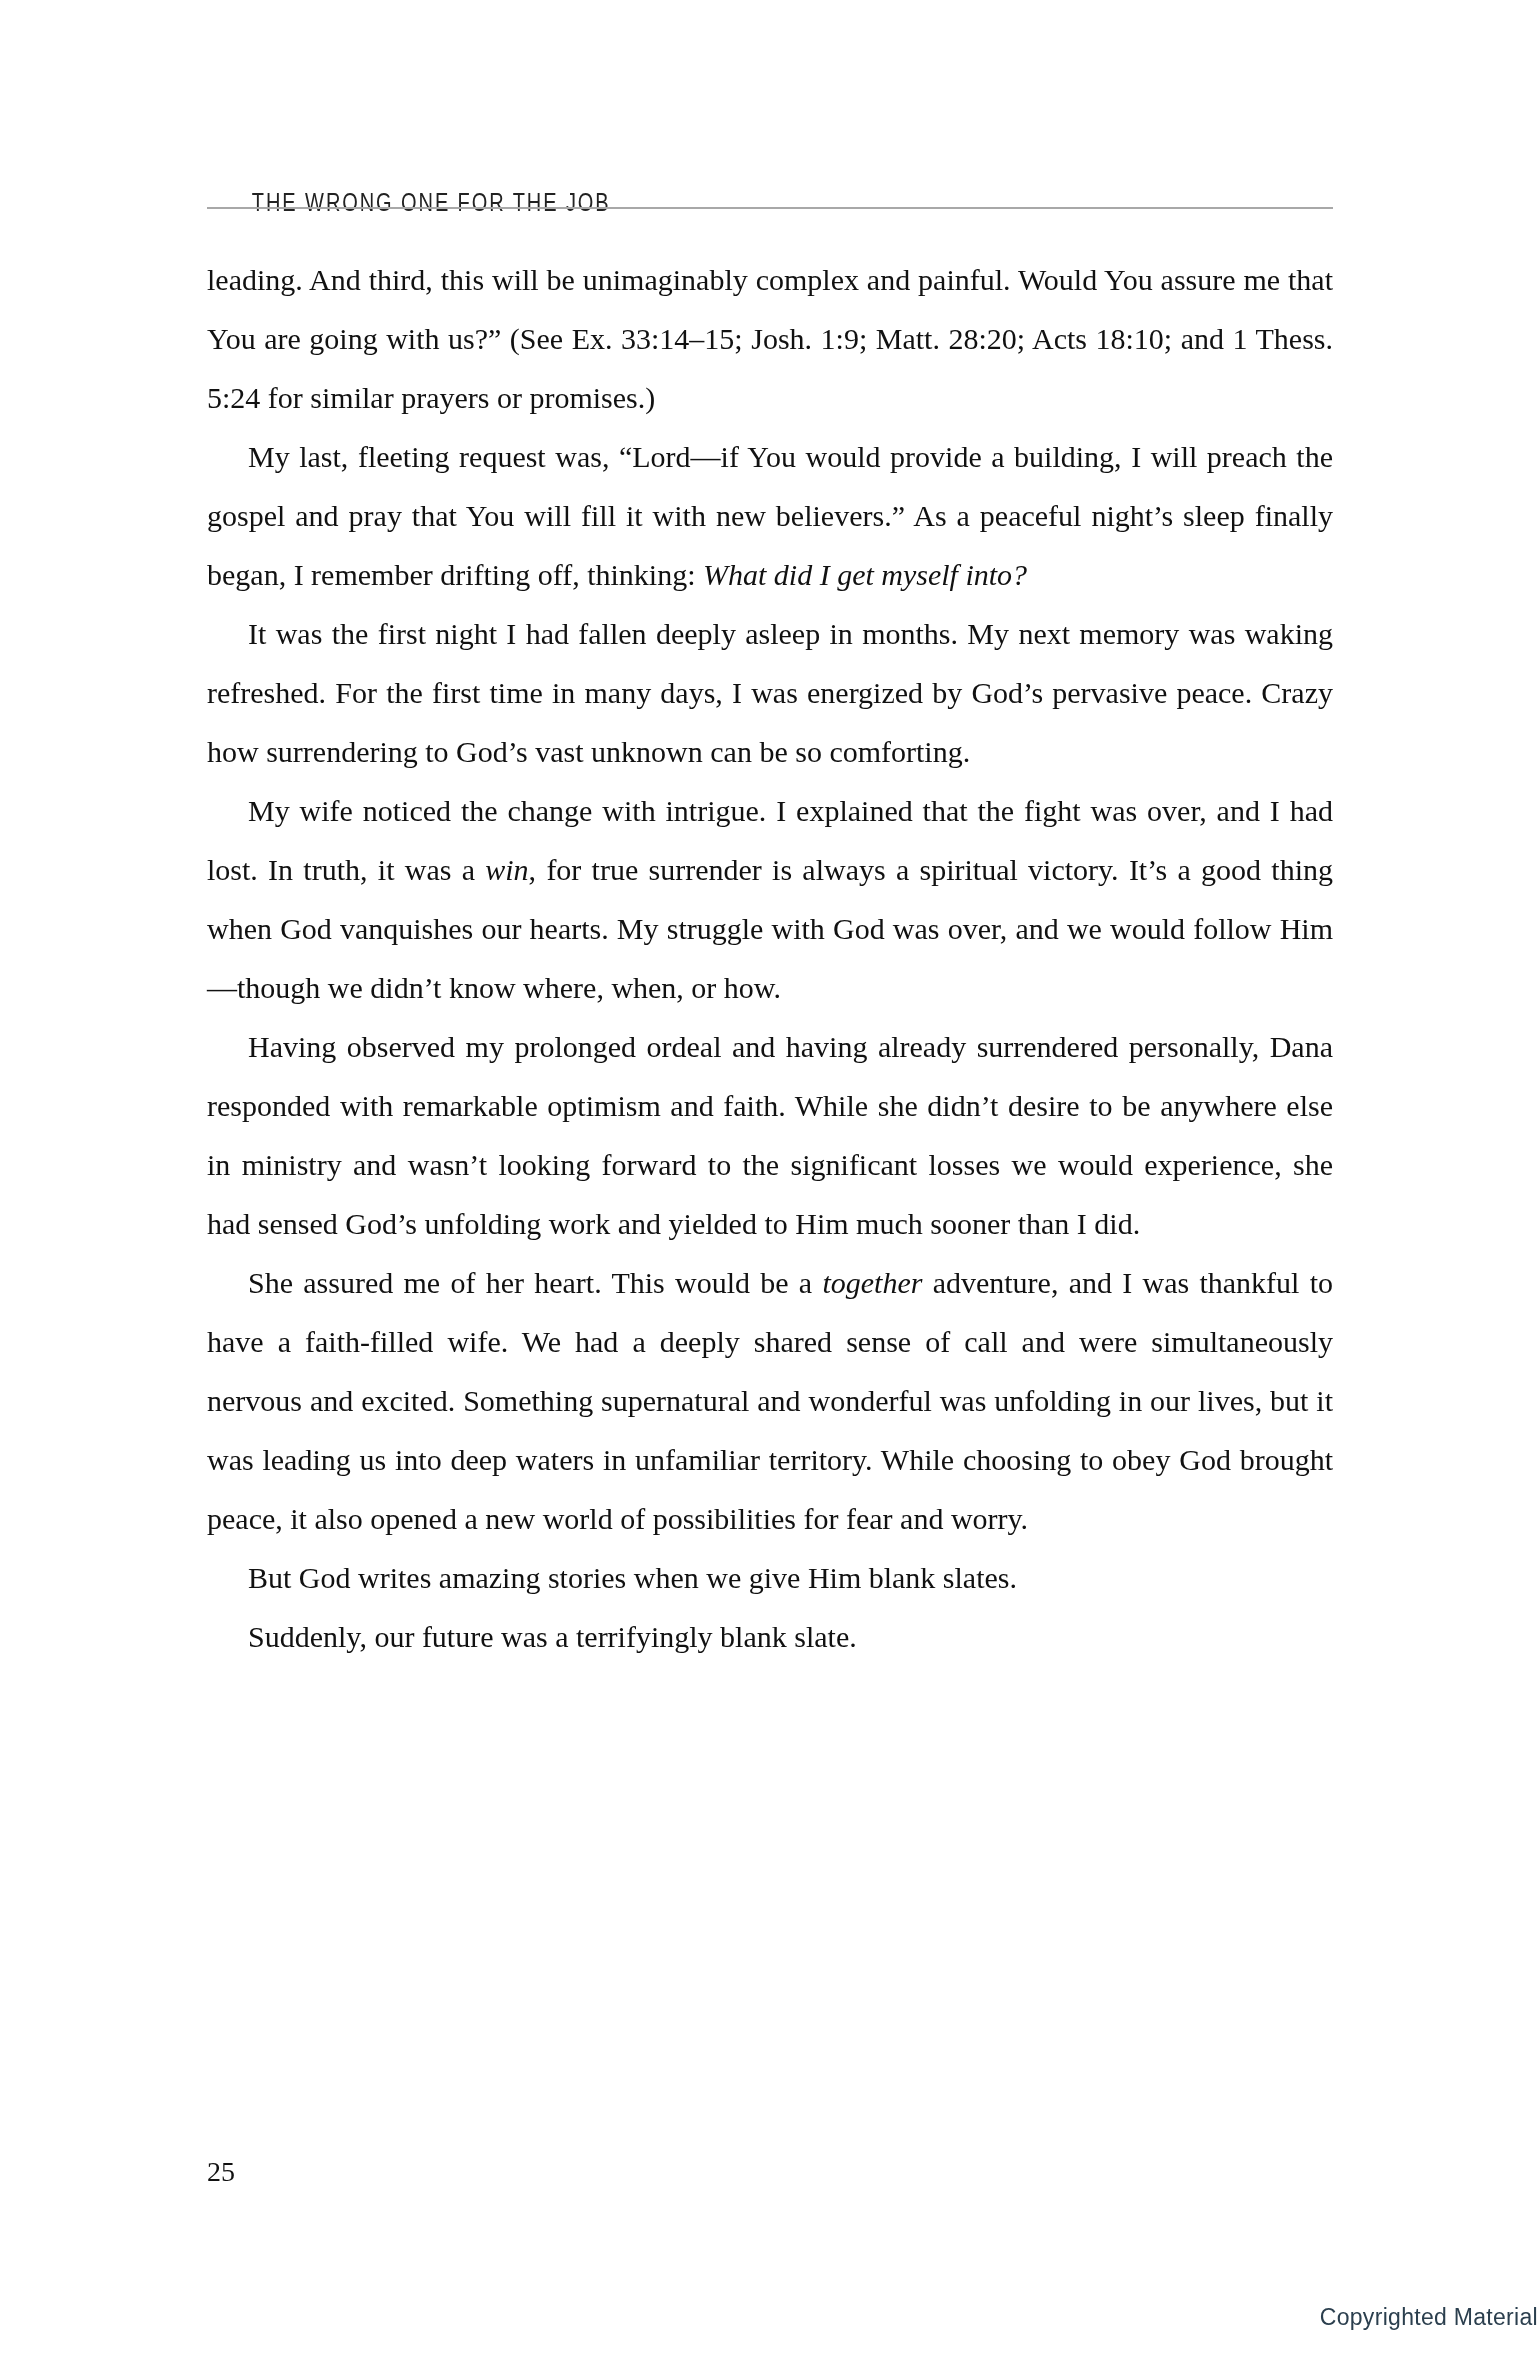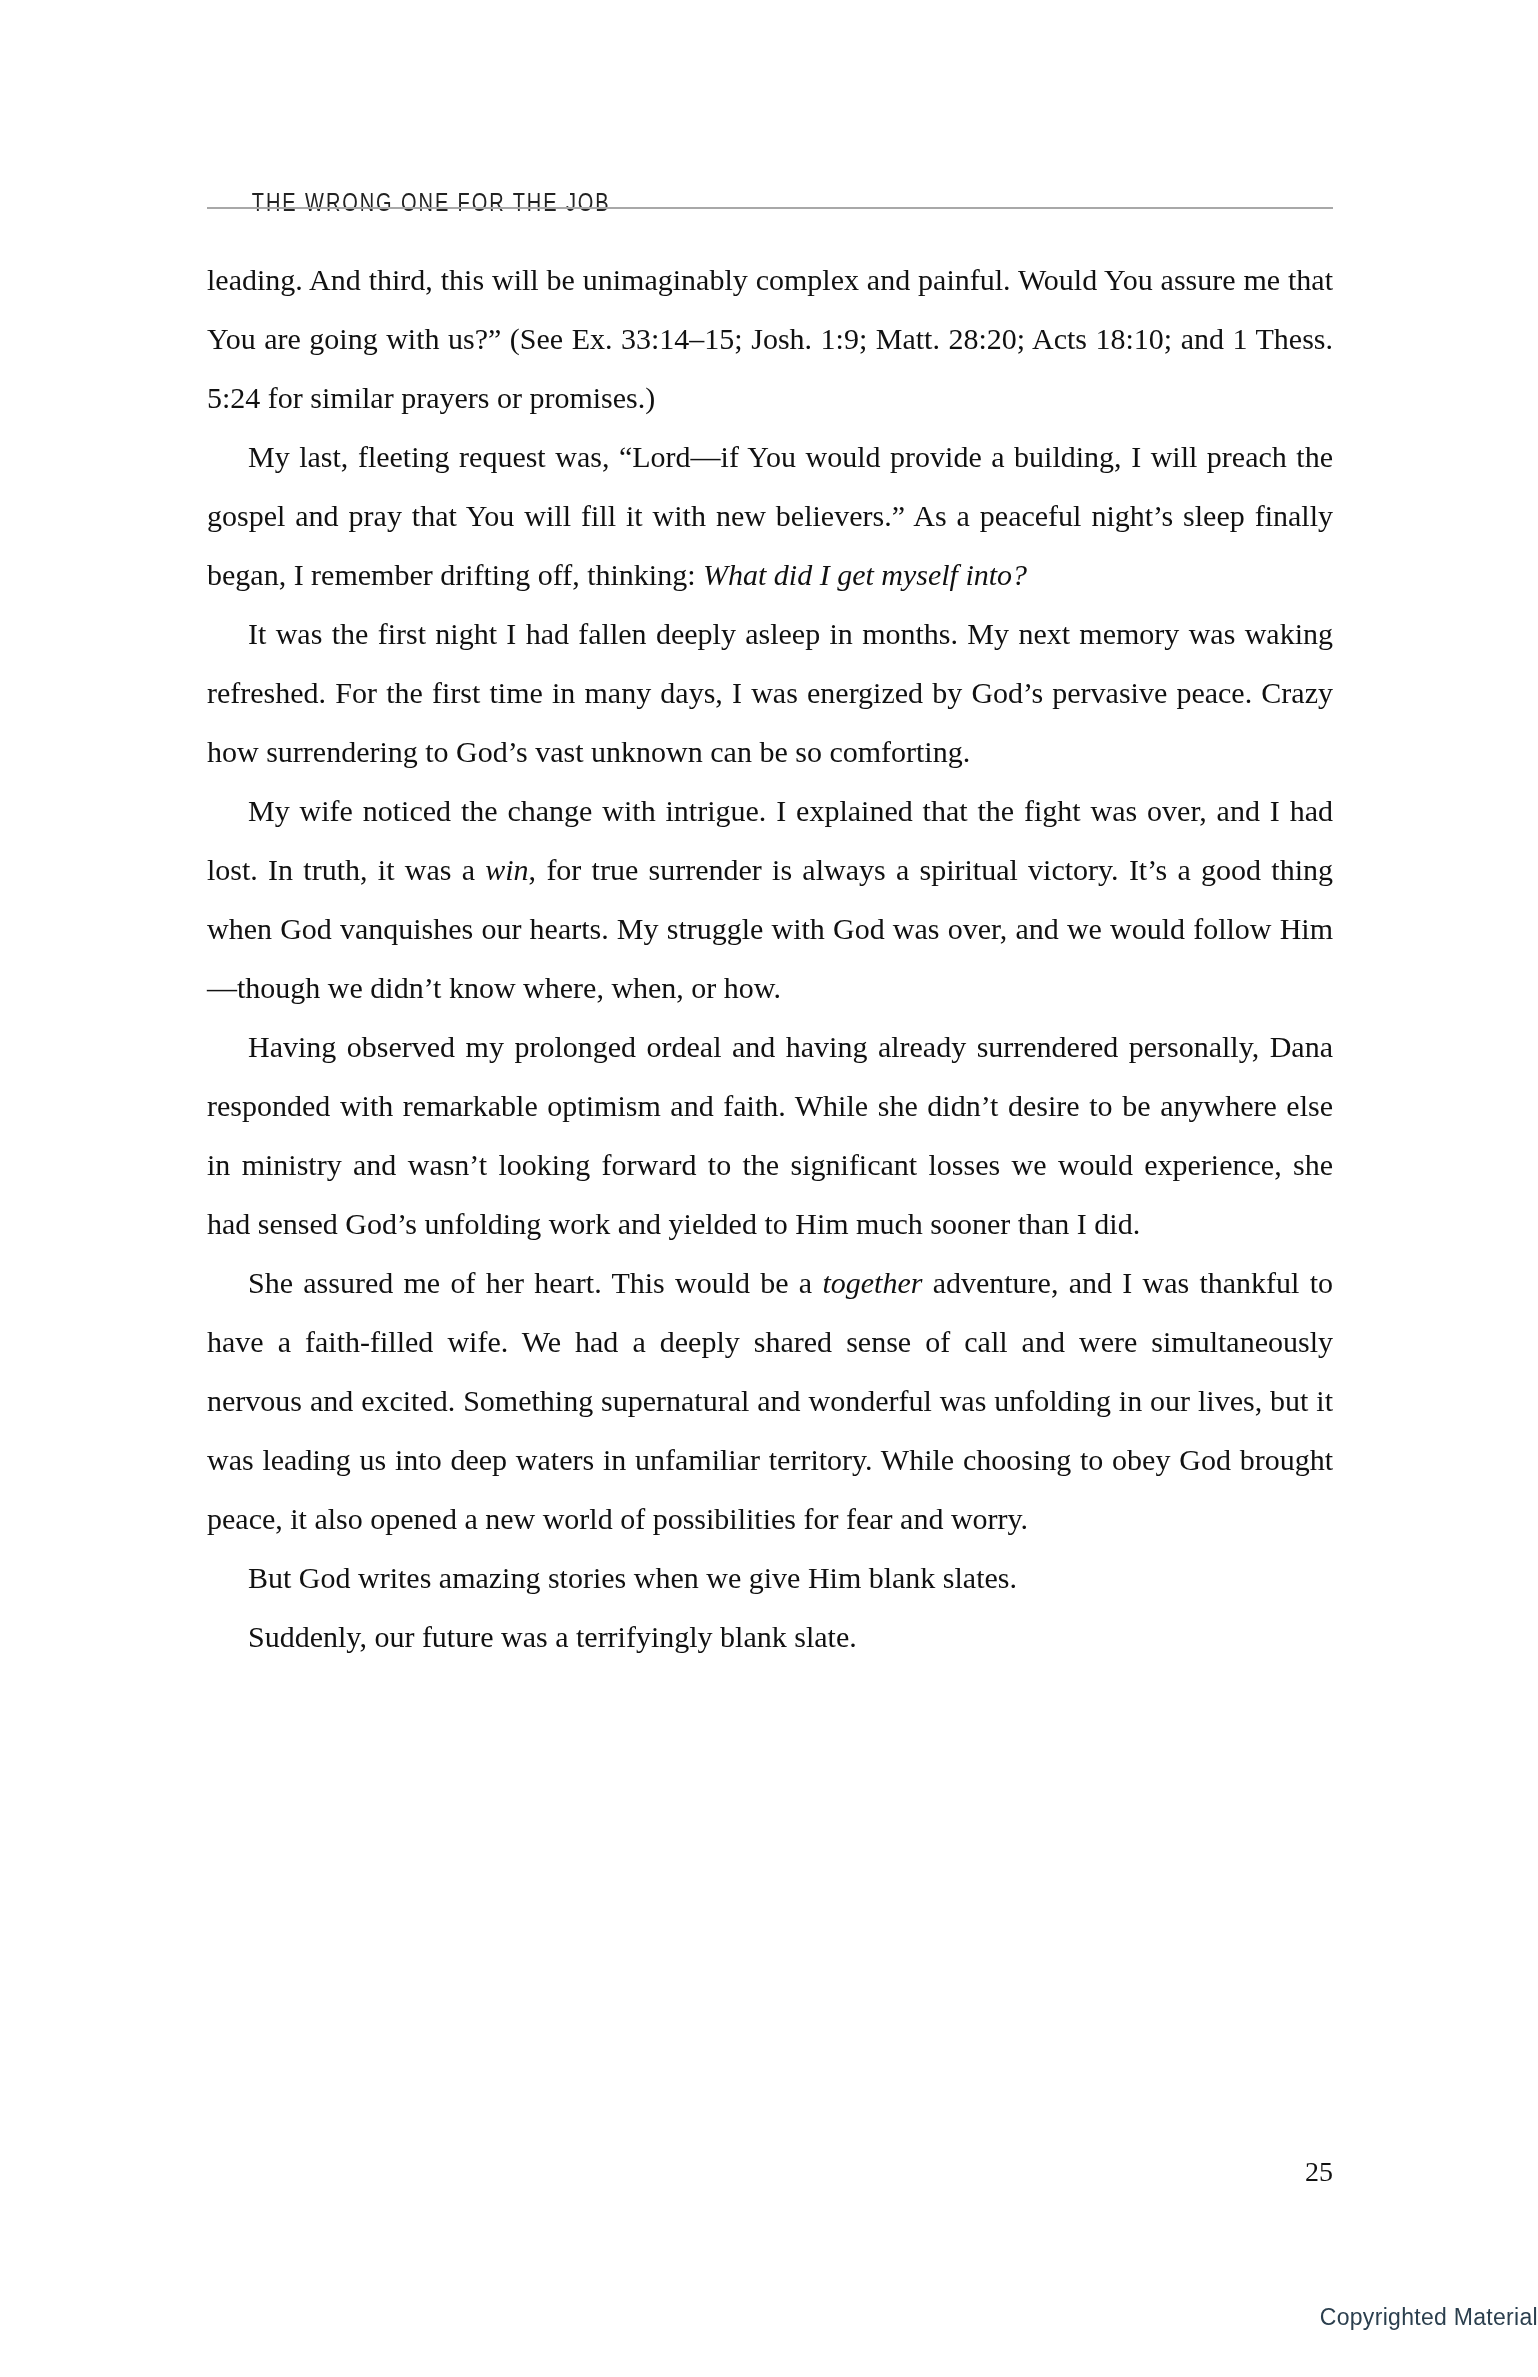--- a/index.html
+++ b/index.html
@@ -84,21 +84,21 @@
   .textblock em {
     font-style: italic;
   }
 
   
   .folio {
     position: absolute;
     left: 207px;
     top: 2153px;
     width: 1126px;
-    text-align: right;
+    text-align: left;
     font-size: 28px;
     line-height: 37px;
     color: #111111;
   }
 
   
   .copyright {
     position: absolute;
     left: 0;
     top: 2304px;

